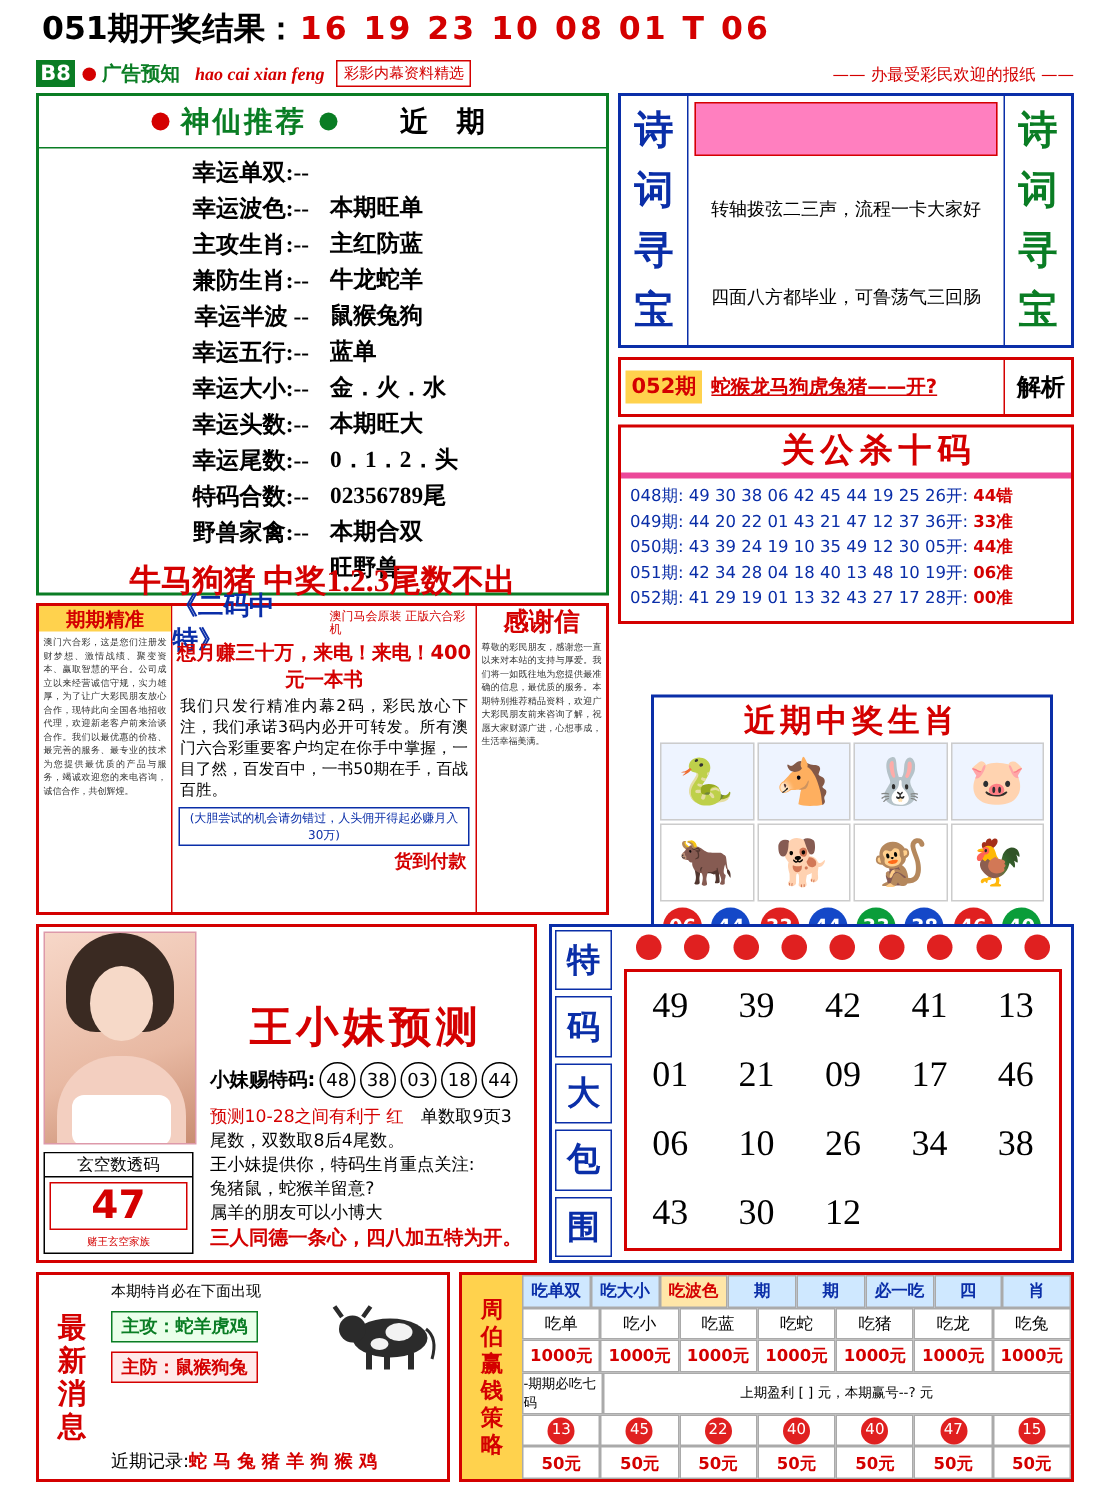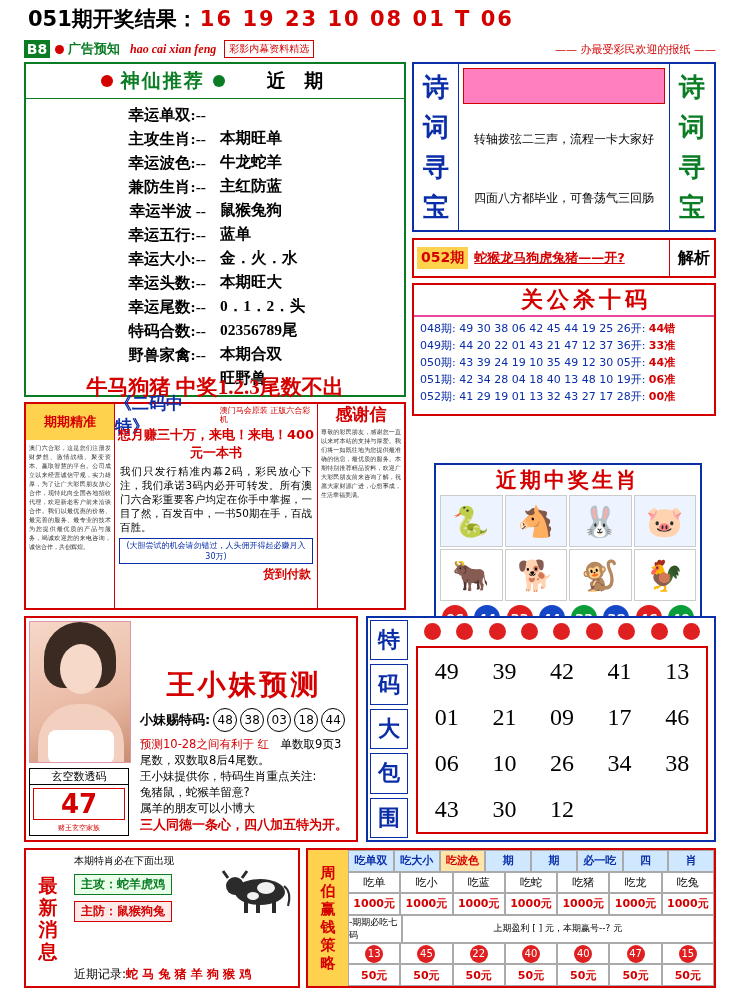--- a/index.html
+++ b/index.html
@@ -76,33 +76,33 @@
   }
   .qi{background:#ffd24d;color:#d40000;font-weight:bold;font-size:14px;padding:2px 4px;margin-left:3px;}
   .csx{font-size:13px;color:#d40000;font-weight:bold;margin-left:6px;text-decoration:underline;}
   .jx{margin-left:auto;margin-right:4px;font-size:16px;font-weight:bold;color:#000;border-left:1px solid #d40000;padding-left:8px;height:100%;display:flex;align-items:center;}
 
   
   .panelD{
     position:absolute;left:412px;top:283px;width:304px;height:133px;
     border:2px solid #d40000;box-sizing:border-box;background:#fff;
   }
-  .panelD .hd{height:30px;display:flex;align-items:flex-end;justify-content:center;border-bottom:2px solid #ec4899;padding-left:44px;}
+  .panelD .hd{height:30px;display:flex;align-items:flex-end;justify-content:center;border-bottom:4px solid #ec4899;padding-left:44px;}
   .panelD .hd span{font-size:22px;font-weight:bold;color:#d40000;letter-spacing:4px;}
   .dlist{padding:3px 6px;}
   .dline{font-size:11px;color:#0a2ea8;height:17px;line-height:17px;white-space:nowrap;}
   .dline b{color:#d40000;font-weight:bold;}
 
   
   .panelE{
     position:absolute;left:24px;top:402px;width:382px;height:208px;
     border:2px solid #d40000;box-sizing:border-box;background:#fff;display:flex;
   }
   .eleft{width:88px;border-right:1px solid #d40000;}
-  .eleft .eh{height:36px;background:#ffd24d;color:#d40000;font-size:13px;font-weight:bold;
+  .eleft .eh{height:17px;background:#ffd24d;color:#d40000;font-size:13px;font-weight:bold;
     display:flex;align-items:center;justify-content:center;}
   .eleft .etxt{font-size:6px;line-height:9px;color:#333;padding:3px;text-align:justify;}
   .emid{flex:1;display:flex;flex-direction:column;}
   .emid .eh2{height:22px;display:flex;align-items:center;justify-content:center;background:#fff;}
   .emid .eh2 .t{font-size:17px;font-weight:bold;color:#0a2ea8;}
   .emid .eh2 .s{font-size:8px;color:#d40000;margin-left:4px;line-height:9px;}
   .emid .line2{font-size:13px;color:#d40000;font-weight:bold;text-align:center;}
   .emid .body{font-size:10.5px;line-height:14px;color:#000;padding:2px 5px;text-align:justify;}
   .emid .note{font-size:8px;color:#0a2ea8;border:1px solid #0a2ea8;margin:2px 4px;padding:1px 2px;text-align:center;}
   .emid .stamp{font-size:12px;color:#d40000;font-weight:bold;text-align:right;padding-right:6px;}
@@ -229,26 +229,26 @@
       <span class="hdtxt">神仙推荐</span>
       <span class="cir-grn"></span>
       <span class="hdtxt2">近  期</span>
     </div>
     <div class="rows">
       <div class="rw">
           <span class="k">幸运单双:--</span>
           <span class="v">本期旺单</span>
         </div>
       <div class="rw">
+          <span class="k">幸运波色:--</span>
+          <span class="v">主红防蓝</span>
+        </div>
+      <div class="rw">
           <span class="k">主攻生肖:--</span>
           <span class="v">牛龙蛇羊</span>
-        </div>
-      <div class="rw">
-          <span class="k">幸运波色:--</span>
-          <span class="v">主红防蓝</span>
         </div>
       <div class="rw">
           <span class="k">兼防生肖:--</span>
           <span class="v">鼠猴兔狗</span>
         </div>
       <div class="rw">
           <span class="k">幸运半波 --</span>
           <span class="v">蓝单</span>
         </div>
       <div class="rw">

